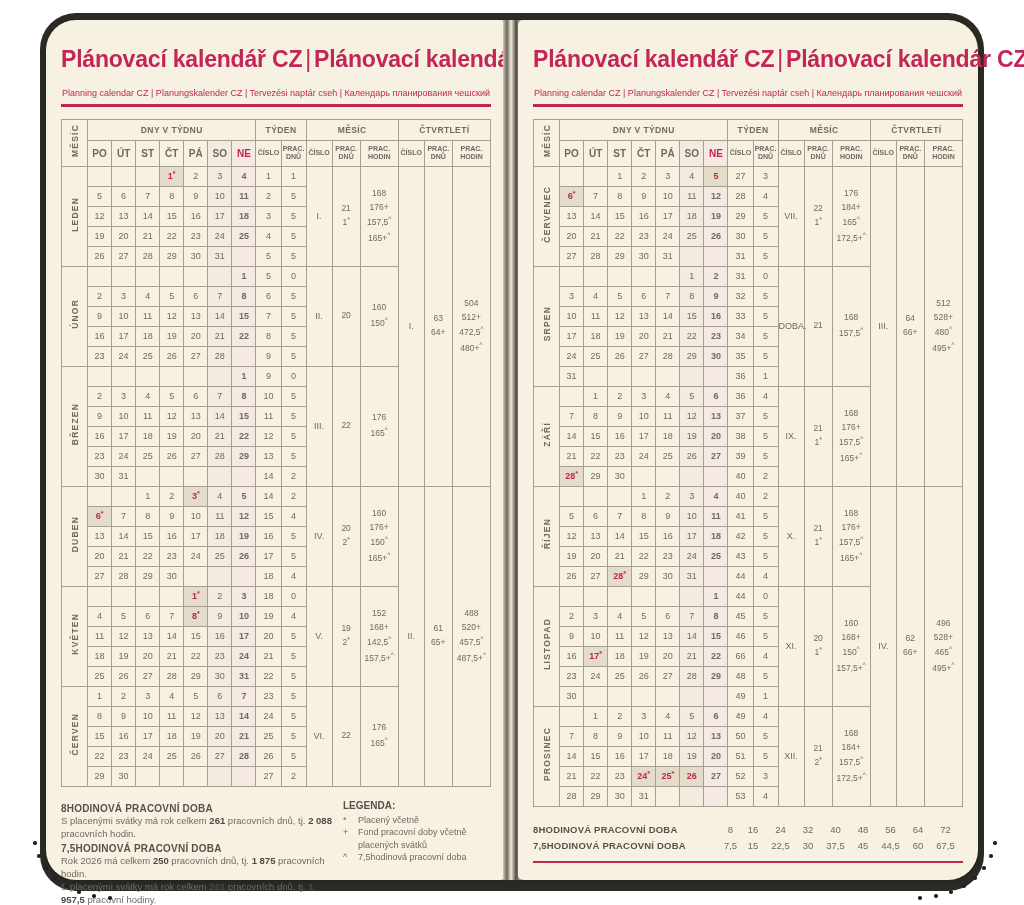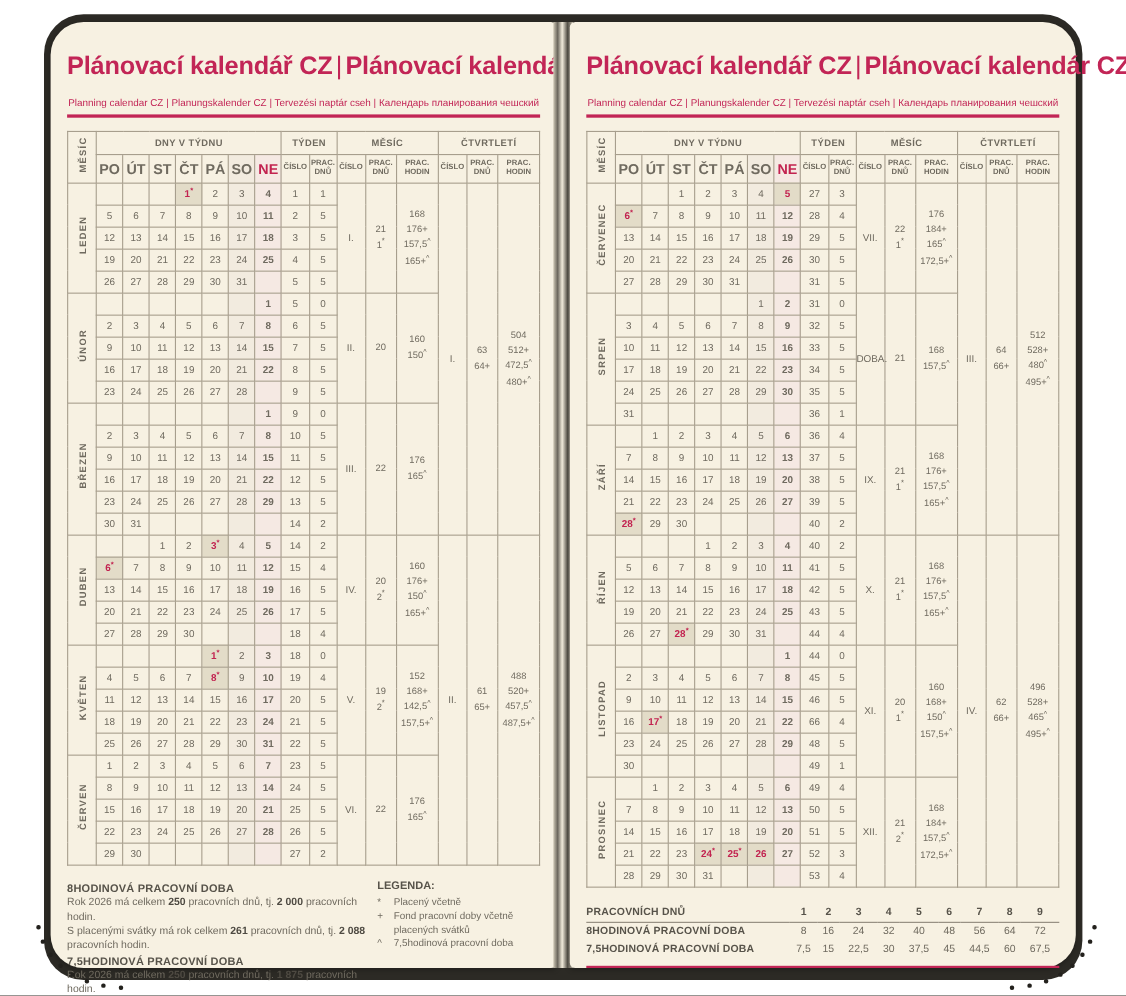--- a/index.html
+++ b/index.html
@@ -26,21 +26,21 @@
          background:linear-gradient(90deg,#cfc8b6 0%,#6b665c 22%,#f1ebdb 45%,#57534a 72%,#d6cfbd 100%);}
   .page-head{text-align:center;padding:26px 15px 0;}
   .page-title{font-size:23px;font-weight:bold;color:var(--accent);letter-spacing:-0.2px;white-space:nowrap;}
   .tdiv{font-weight:normal;padding:0 3px;}
   .page-subtitle{font-size:9px;color:var(--accent);margin-top:15px;white-space:nowrap;}
   .title-rule{height:2.5px;background:var(--accent);margin:6px 0 12px;}
   .cal-mount{padding:0 15px;}
   table.cal{border-collapse:collapse;table-layout:fixed;width:430px;}
   .cal th,.cal td{border:1px solid var(--grid);padding:0;text-align:center;vertical-align:middle;color:var(--ink);}
   .ghead{font-size:8.5px;font-weight:bold;height:20px;letter-spacing:.4px;}
-  .dhead{font-size:13px;font-weight:bold;height:25px;}
+  .dhead{font-size:10px;font-weight:bold;height:25px;}
   .shead{font-size:7px;font-weight:bold;line-height:1.2;white-space:pre-line;}
   .vert{writing-mode:vertical-rl;transform:rotate(180deg);display:inline-block;
         font-size:8.5px;font-weight:bold;letter-spacing:1.2px;}
   td.day,td.wnum,td.wdnu{font-size:9px;height:19px;line-height:1;}
   .so{background:var(--so-bg);}
   .ne{background:var(--ne-bg);color:var(--red);font-weight:bold;}
   th.ne{color:var(--red);}
   td.hol{background:var(--hol-bg);color:var(--red);font-weight:bold;}
   .ast{font-size:7px;vertical-align:top;position:relative;top:-2px;}
   sup.crt{font-size:6.5px;}
@@ -557,21 +557,20 @@
               <td class="wnum">27</td>
               <td class="wdnu">2</td>
             </tr>
           </tbody>
         </table>
       </div>
     <div class="footer-left" id="footerLeft">
         <div class="fl-flex">
           <div class="fl-col">
             <div class="wt-head">8HODINOVÁ PRACOVNÍ DOBA</div>
-            <div class="wt-line">Rok 2026 má celkem <b>250</b> pracovních dnů, tj. <b>2 000</b> pracovních hodin.</div>
             <div class="wt-line">S placenými svátky má rok celkem <b>261</b> pracovních dnů, tj. <b>2 088</b> pracovních hodin.</div>
             <div class="wt-head">7,5HODINOVÁ PRACOVNÍ DOBA</div>
             <div class="wt-line">Rok 2026 má celkem <b>250</b> pracovních dnů, tj. <b>1 875</b> pracovních hodin.</div>
             <div class="wt-line">S placenými svátky má rok celkem <b>261</b> pracovních dnů, tj. <b>1 957,5</b> pracovní hodiny.</div>
           </div>
           <div class="legend">
             <div class="lg-title">LEGENDA:</div>
             <div class="lg-row">
               <span class="lg-sym">*</span>
               <span class="lg-txt">Placený včetně</span>
@@ -1093,32 +1092,20 @@
               <td class="day ne"></td>
               <td class="wnum">53</td>
               <td class="wdnu">4</td>
             </tr>
           </tbody>
         </table>
       </div>
     <div class="footer-right" id="footerRight">
         <table class="mini">
           <tbody>
-            <tr class="hd">
-              <td class="lbl">PRACOVNÍCH DNŮ</td>
-              <td>1</td>
-              <td>2</td>
-              <td>3</td>
-              <td>4</td>
-              <td>5</td>
-              <td>6</td>
-              <td>7</td>
-              <td>8</td>
-              <td>9</td>
-            </tr>
             <tr>
               <td class="lbl">8HODINOVÁ PRACOVNÍ DOBA</td>
               <td>8</td>
               <td>16</td>
               <td>24</td>
               <td>32</td>
               <td>40</td>
               <td>48</td>
               <td>56</td>
               <td>64</td>

